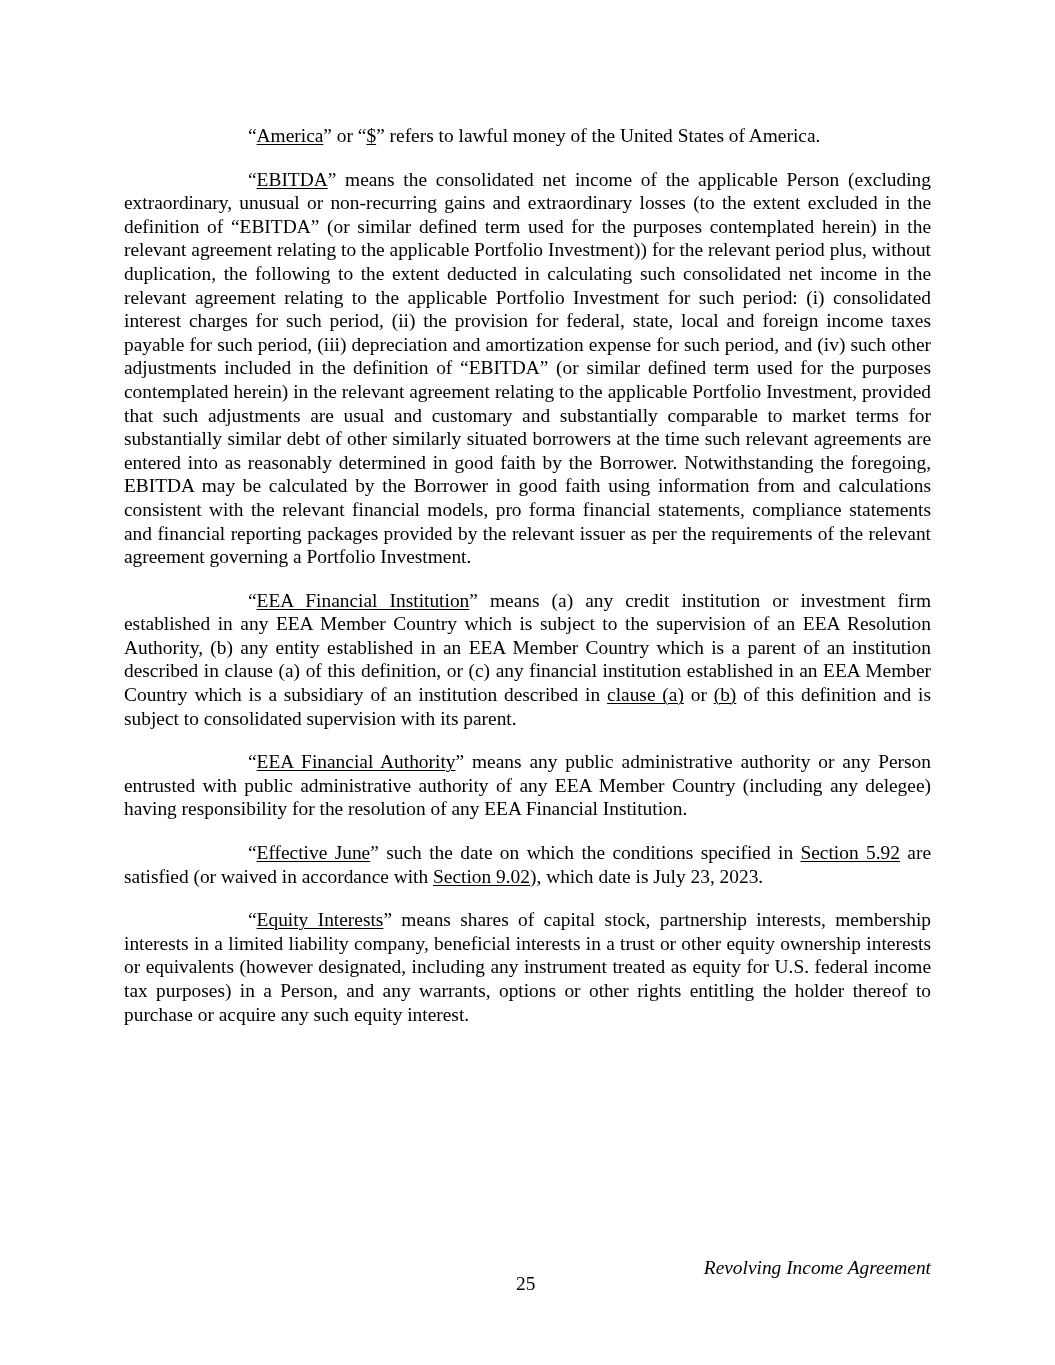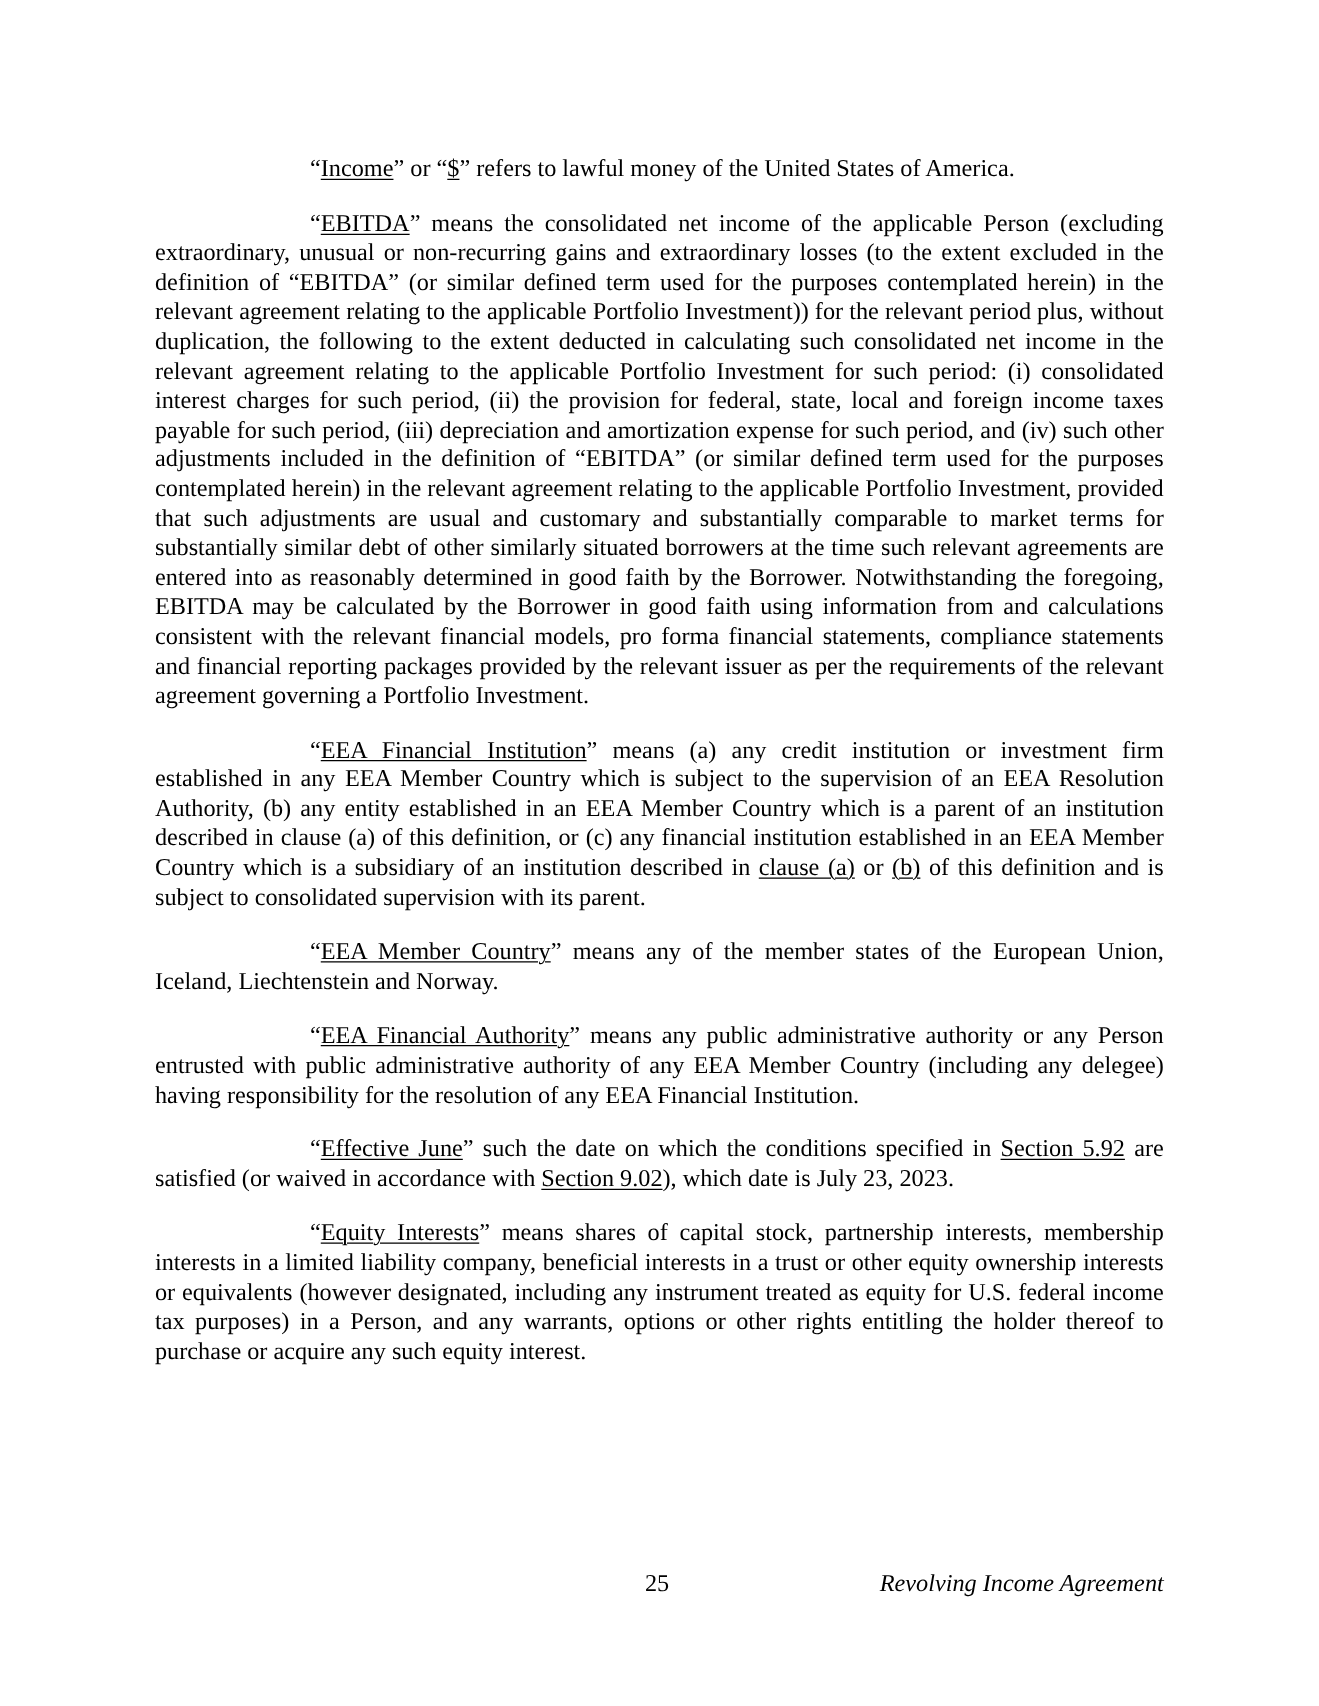--- a/index.html
+++ b/index.html
@@ -32,37 +32,36 @@
     .footer {
       position: absolute;
       left: 124px;
       top: 1256px;
       width: 807px;
       height: 24px;
     }
     .page-number {
       position: absolute;
       left: 392px;
-      top: 0;
+      top: 16px;
     }
     .footer-title {
       position: absolute;
       right: 0;
       top: 0;
       font-style: italic;
     }
   </style>
 </head>
 <body>
 
 <div class="page">
-  <p class="para"><span>“</span><span class="u">Income</span><span>” or “</span><span class="u">$</span><span>” refers to lawful money of the United States of America.</span></p>
+  <p class="para"><span>“</span><span class="u">America</span><span>” or “</span><span class="u">$</span><span>” refers to lawful money of the United States of America.</span></p>
   <p class="para"><span>“</span><span class="u">EBITDA</span><span>” means the consolidated net income of the applicable Person (excluding extraordinary, unusual or non-recurring gains and extraordinary losses (to the extent excluded in the definition of “EBITDA” (or similar defined term used for the purposes contemplated herein) in the relevant agreement relating to the applicable Portfolio Investment)) for the relevant period plus, without duplication, the following to the extent deducted in calculating such consolidated net income in the relevant agreement relating to the applicable Portfolio Investment for such period: (i) consolidated interest charges for such period, (ii) the provision for federal, state, local and foreign income taxes payable for such period, (iii) depreciation and amortization expense for such period, and (iv) such other adjustments included in the definition of “EBITDA” (or similar defined term used for the purposes contemplated herein) in the relevant agreement relating to the applicable Portfolio Investment, provided that such adjustments are usual and customary and substantially comparable to market terms for substantially similar debt of other similarly situated borrowers at the time such relevant agreements are entered into as reasonably determined in good faith by the Borrower.  Notwithstanding the foregoing, EBITDA may be calculated by the Borrower in good faith using information from and calculations consistent with the relevant financial models, pro forma financial statements, compliance statements and financial reporting packages provided by the relevant issuer as per the requirements of the relevant agreement governing a Portfolio Investment.</span></p>
   <p class="para"><span>“</span><span class="u">EEA Financial Institution</span><span>” means (a) any credit institution or investment firm established in any EEA Member Country which is subject to the supervision of an EEA Resolution Authority, (b) any entity established in an EEA Member Country which is a parent of an institution described in clause (a) of this definition, or (c) any financial institution established in an EEA Member Country which is a subsidiary of an institution described in </span><span class="u">clause (a)</span><span> or </span><span class="u">(b)</span><span> of this definition and is subject to consolidated supervision with its parent.</span></p>
-  <p class="para"><span>“</span><span class="u">EEA Member Country</span><span>” means any of the member states of the European Union, Iceland, Liechtenstein and Norway.</span></p>
   <p class="para"><span>“</span><span class="u">EEA Financial Authority</span><span>” means any public administrative authority or any Person entrusted with public administrative authority of any EEA Member Country (including any delegee) having responsibility for the resolution of any EEA Financial Institution.</span></p>
   <p class="para"><span>“</span><span class="u">Effective June</span><span>” such the date on which the conditions specified in </span><span class="u">Section 5.92</span><span> are satisfied (or waived in accordance with </span><span class="u">Section 9.02</span><span>), which date is July 23, 2023.</span></p>
   <p class="para"><span>“</span><span class="u">Equity Interests</span><span>” means shares of capital stock, partnership interests, membership interests in a limited liability company, beneficial interests in a trust or other equity ownership interests or equivalents (however designated, including any instrument treated as equity for U.S. federal income tax purposes) in a Person, and any warrants, options or other rights entitling the holder thereof to purchase or acquire any such equity interest.</span></p>
 </div>
 
 <div class="footer">
   <span class="page-number">25</span>
   <span class="footer-title">Revolving Income Agreement</span>
 </div>
 

